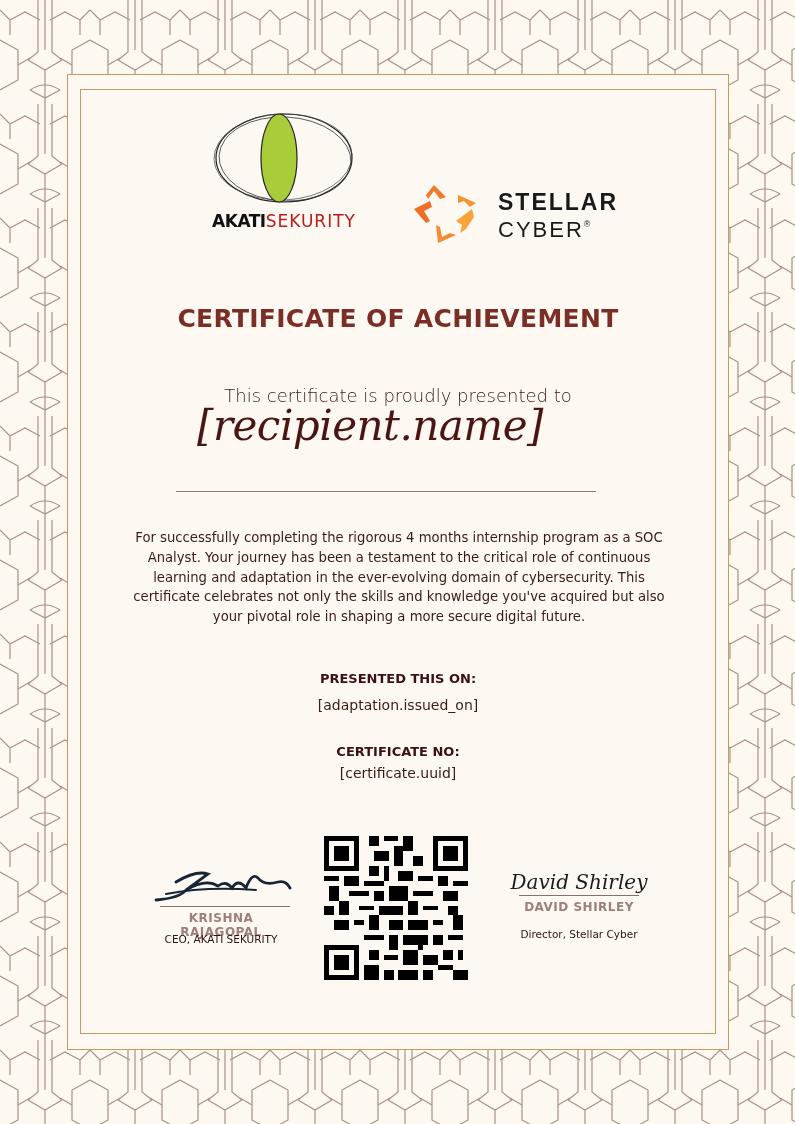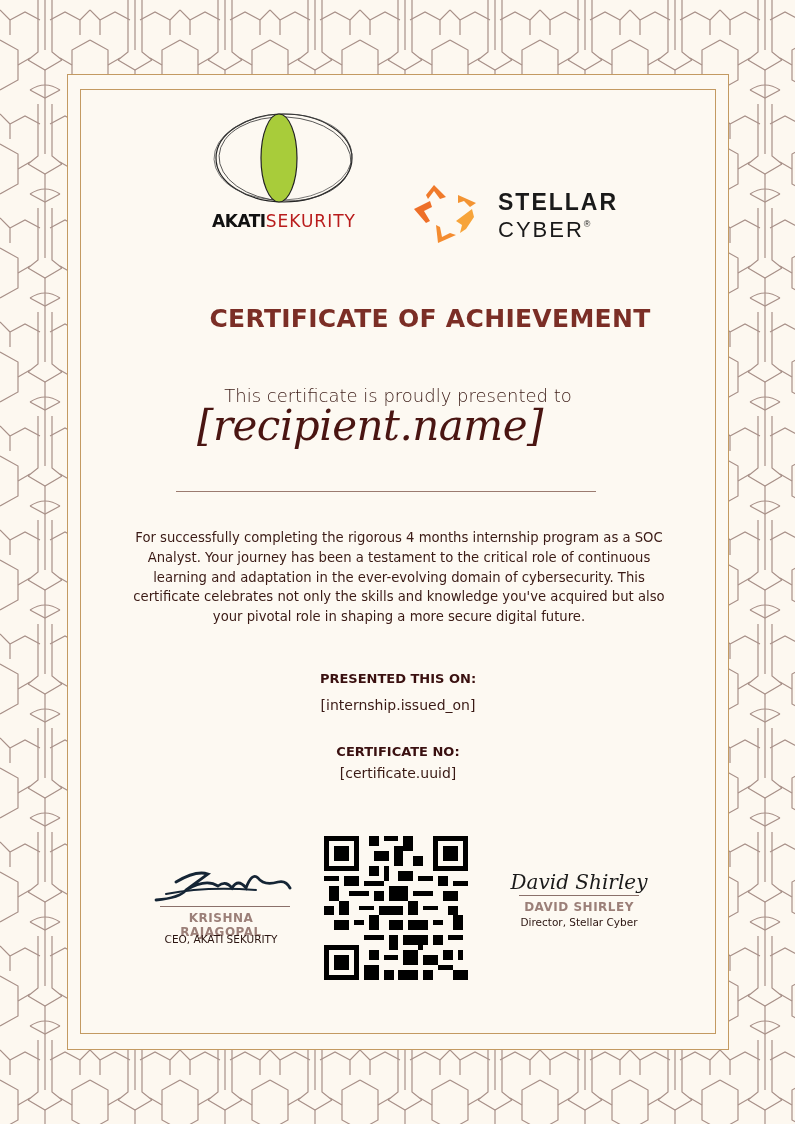--- a/index.html
+++ b/index.html
@@ -32,21 +32,21 @@
     font-family: "Liberation Sans", sans-serif; font-weight: bold; font-size: 23px; letter-spacing: 2px; color: #1a1a1a;
   }
   .stellar-sub {
     position: absolute; left: 86px; top: 36px;
     font-family: "Liberation Sans", sans-serif; font-size: 22px; letter-spacing: 2px; color: #1a1a1a;
   }
   .stellar-sub sup { font-size: 9px; vertical-align: top; position: relative; top: 2px; letter-spacing: 0; }
 
   .title {
     position: absolute; left: 0; top: 215px; width: 636px; text-align: center;
-    font-family: "DejaVu Sans", sans-serif; font-weight: bold; font-size: 25px; color: #7b2e26; letter-spacing: 0.3px; margin-left: 32px;
+    font-family: "DejaVu Sans", sans-serif; font-weight: bold; font-size: 25px; color: #7b2e26; letter-spacing: 0.3px;
   }
   .subtitle {
     position: absolute; left: 0; top: 272px; width: 636px; text-align: center;
     font-family: "DejaVu Sans", sans-serif; font-size: 18px; color: #3a1a15; font-weight: 300; margin-top: 24px;
   }
   .recipient {
     position: absolute; left: 0; top: 312px; width: 580px; text-align: center;
     font-family: "DejaVu Serif", serif; font-style: italic; font-size: 42px; color: #4a1512; letter-spacing: -0.5px;
   }
   .name-line { position: absolute; left: 96px; top: 402px; width: 420px; height: 1px; background: #9b7b70; }
@@ -62,21 +62,21 @@
     position: absolute; left: 0; width: 636px; text-align: center;
     font-family: "DejaVu Sans", sans-serif; font-size: 14px; color: #3a1a15;
   }
   .sig-block { position: absolute; text-align: center; }
   .sig-left { left: 66px; top: 775px; width: 150px; }
   .sig-right { left: 424px; top: 780px; width: 150px; }
   .sig-line { height: 1px; background: #8a706a; margin: 0 auto; }
   .sig-name {
     font-family: "DejaVu Sans", sans-serif; font-weight: bold; font-size: 12px; color: #9b7f78; letter-spacing: 0.5px; margin-top: 4px;
   }
-  .sig-title { font-family: "DejaVu Sans", sans-serif; font-size: 10.5px; color: #2a1410; margin-top: 2px; }
+  .sig-title { font-family: "DejaVu Sans", sans-serif; font-size: 10.5px; color: #2a1410; margin-top: 14px; }
   .david-script {
     font-family: "DejaVu Serif", serif; font-style: italic; font-size: 20px; color: #1a1a1a; height: 26px; line-height: 26px;
   }
   .qr { position: absolute; left: 244px; top: 747px; width: 144px; height: 144px; }
 </style>
 </head>
 <body>
 
 <svg class="pattern" viewBox="0 0 795 1124" xmlns="http://www.w3.org/2000/svg">
   <defs>
@@ -129,21 +129,21 @@
   </div>
 
   <div class="title">CERTIFICATE OF ACHIEVEMENT</div>
   <div class="subtitle">This certificate is proudly presented to</div>
   <div class="recipient">[recipient.name]</div>
   <div class="name-line"></div>
 
   <div class="body-text">For successfully completing the rigorous 4 months internship program as a SOC Analyst. Your journey has been a testament to the critical role of continuous learning and adaptation in the ever-evolving domain of cybersecurity. This certificate celebrates not only the skills and knowledge you've acquired but also your pivotal role in shaping a more secure digital future.</div>
 
   <div class="label" style="top:582px;">PRESENTED THIS ON:</div>
-  <div class="value" style="top:608px;">[internship.issued_on]</div>
+  <div class="value" style="top:608px;">[adaptation.issued_on]</div>
 
   <div class="label" style="top:655px;">CERTIFICATE NO:</div>
   <div class="value" style="top:676px;">[certificate.uuid]</div>
 
   <div class="sig-block sig-left">
     <svg width="150" height="38" viewBox="0 0 150 38" xmlns="http://www.w3.org/2000/svg">
       <path d="M30 18 Q50 6 62 10 L40 26 Q34 34 10 36 M40 26 Q60 14 72 22 Q80 16 86 24 Q92 14 100 24 Q106 8 112 14 Q118 22 132 18 Q140 16 144 24" fill="none" stroke="#152535" stroke-width="2.8" stroke-linecap="round"></path>
       <path d="M20 30 Q60 22 110 26" fill="none" stroke="#152535" stroke-width="2" stroke-linecap="round"></path>
     </svg>
     <div class="sig-line" style="width:130px;margin-left:14px;"></div>

